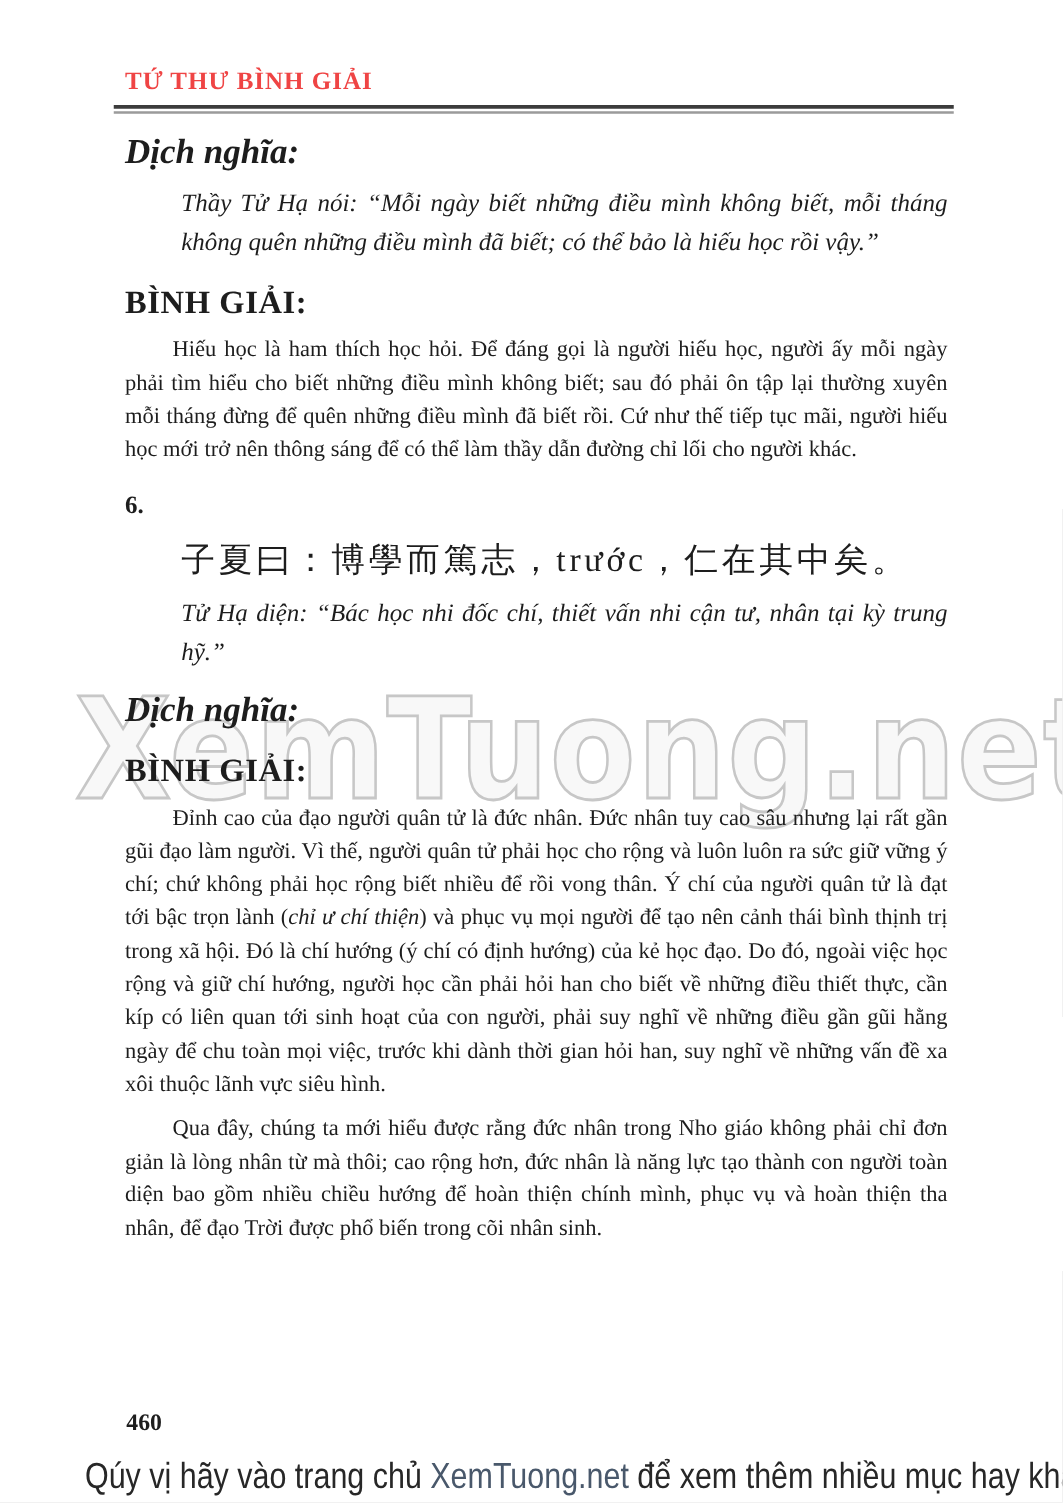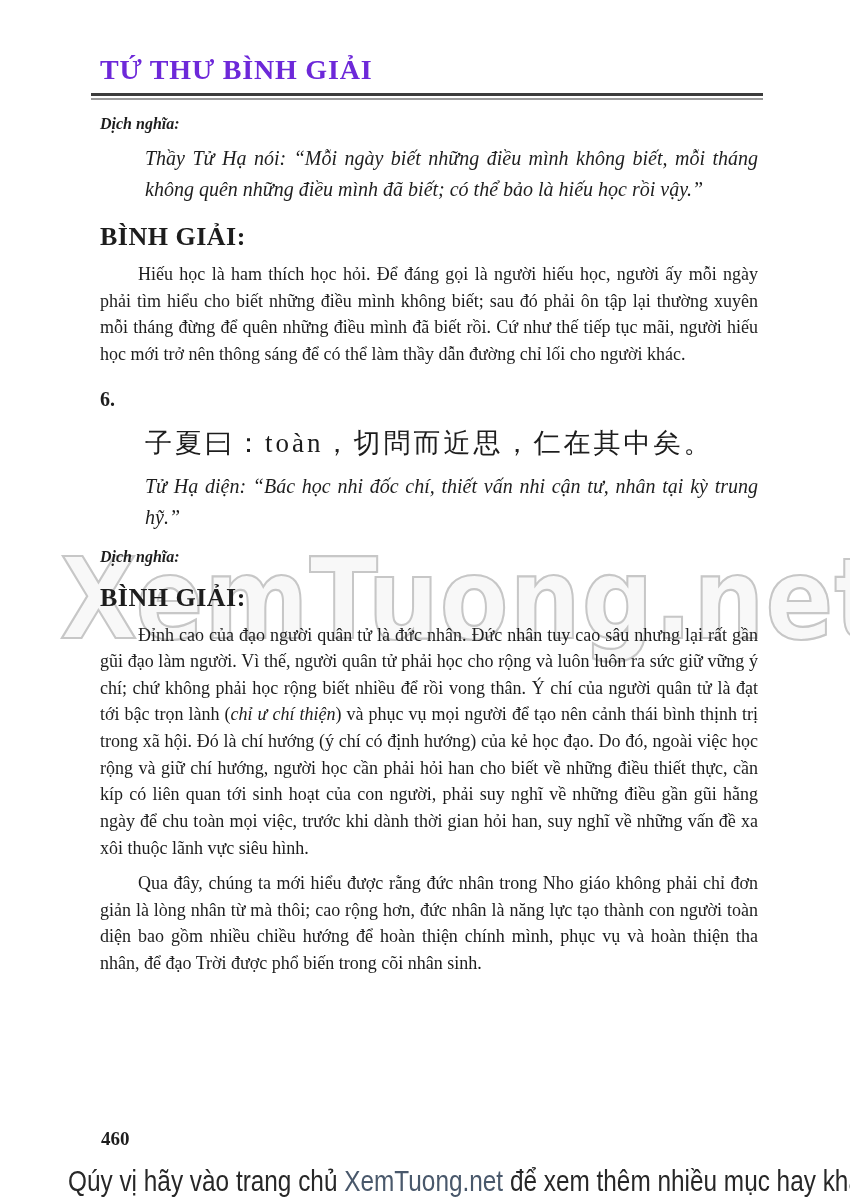--- a/index.html
+++ b/index.html
@@ -12,35 +12,35 @@
     color:#1d1d1d;
     overflow:hidden;
   }
   .content {
     position:absolute;
     left:100px; top:54px;
     width:658px;
     z-index:2;
   }
   .running-head {
-    font-size:28px;
+    font-size:20px;
     font-weight:bold;
     letter-spacing:0.8px;
-    color:#6d28d9;
+    color:#ef4444;
   }
   .head-rule {
     margin:7px 0 0 -9px;
     width:672px;
     border-top:3px solid #3c3c3c;
     border-bottom:2px solid #9b9b9b;
     height:2px;
   }
   .subhead-italic {
     margin-top:15px;
-    font-size:16px;
+    font-size:28px;
     font-weight:bold;
     font-style:italic;
   }
   .quote {
     margin:10px 0 0 45px;
     font-size:20px;
     font-style:italic;
     line-height:1.55;
     text-align:justify;
   }
@@ -118,21 +118,21 @@
     <div class="running-head">TỨ THƯ BÌNH GIẢI</div>
     <div class="head-rule"></div>
 
     <div class="subhead-italic">Dịch nghĩa:</div>
     <div class="quote">Thầy Tử Hạ nói: “Mỗi ngày biết những điều mình không biết, mỗi tháng không quên những điều mình đã biết; có thể bảo là hiếu học rồi vậy.”</div>
 
     <div class="binh-giai">BÌNH GIẢI:</div>
     <div class="para">Hiếu học là ham thích học hỏi. Để đáng gọi là người hiếu học, người ấy mỗi ngày phải tìm hiểu cho biết những điều mình không biết; sau đó phải ôn tập lại thường xuyên mỗi tháng đừng để quên những điều mình đã biết rồi. Cứ như thế tiếp tục mãi, người hiếu học mới trở nên thông sáng để có thể làm thầy dẫn đường chỉ lối cho người khác.</div>
 
     <div class="section-no">6.</div>
-    <div class="chinese">子夏曰：toàn，切問而近思，仁在其中矣。</div>
+    <div class="chinese">子夏曰：博學而篤志，trước，仁在其中矣。</div>
     <div class="quote">Tử Hạ diện: “Bác học nhi đốc chí, thiết vấn nhi cận tư, nhân tại kỳ trung hỹ.”</div>
 
     <div class="subhead-italic">Dịch nghĩa:</div>
 
     <div class="binh-giai">BÌNH GIẢI:</div>
     <div class="para"><span>Đỉnh cao của đạo người quân tử là đức nhân. Đức nhân tuy cao sâu nhưng lại rất gần gũi đạo làm người. Vì thế, người quân tử phải học cho rộng và luôn luôn ra sức giữ vững ý chí; chứ không phải học rộng biết nhiều để rồi vong thân. Ý chí của người quân tử là đạt tới bậc trọn lành (</span><span class="it">chỉ ư chí thiện</span><span>) và phục vụ mọi người để tạo nên cảnh thái bình thịnh trị trong xã hội. Đó là chí hướng (ý chí có định hướng) của kẻ học đạo. Do đó, ngoài việc học rộng và giữ chí hướng, người học cần phải hỏi han cho biết về những điều thiết thực, cần kíp có liên quan tới sinh hoạt của con người, phải suy nghĩ về những điều gần gũi hằng ngày để chu toàn mọi việc, trước khi dành thời gian hỏi han, suy nghĩ về những vấn đề xa xôi thuộc lãnh vực siêu hình.</span></div>
     <div class="para">Qua đây, chúng ta mới hiểu được rằng đức nhân trong Nho giáo không phải chỉ đơn giản là lòng nhân từ mà thôi; cao rộng hơn, đức nhân là năng lực tạo thành con người toàn diện bao gồm nhiều chiều hướng để hoàn thiện chính mình, phục vụ và hoàn thiện tha nhân, để đạo Trời được phổ biến trong cõi nhân sinh.</div>
 
   </div>
 

